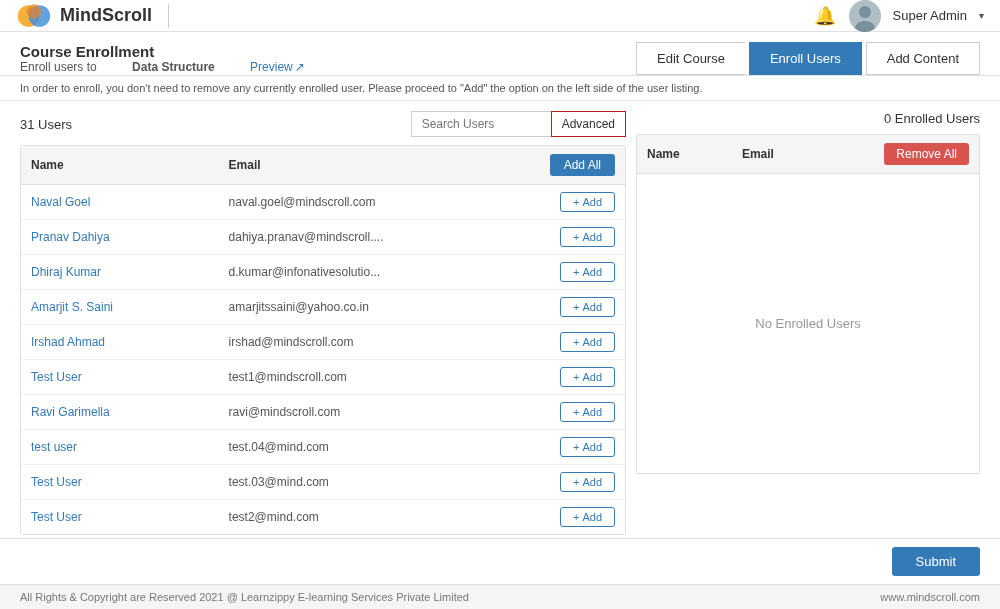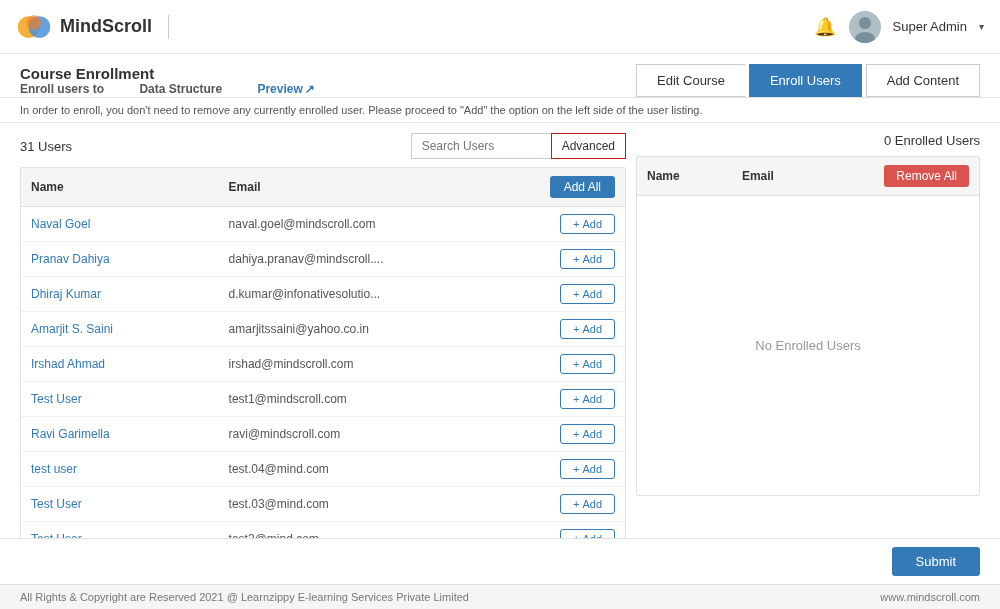--- a/index.html
+++ b/index.html
@@ -1,32 +1,32 @@
 <!DOCTYPE html>
 <html><head>
   <meta charset="utf-8">
   <style>
     * { box-sizing: border-box; margin: 0; padding: 0; }
     body { font-family: Arial, sans-serif; font-size: 13px; color: #333; background: #fff; width: 1000px; height: 609px; overflow: hidden; }
 
     
-    .header { display: flex; align-items: center; justify-content: space-between; padding: 8px 16px; background: #fff; border-bottom: 1px solid #e0e0e0; height: 54px; }
+    .header { display: flex; align-items: center; justify-content: space-between; padding: 8px 16px; background: #fff; border-bottom: 1px solid #e0e0e0; height: 32px; }
     .logo-area { display: flex; align-items: center; gap: 8px; }
     .logo-text { font-size: 18px; font-weight: bold; color: #333; }
     .divider-v { width: 1px; height: 24px; background: #ccc; margin: 0 8px; }
     .header-right { display: flex; align-items: center; gap: 12px; }
     .bell-icon { font-size: 18px; color: #555; cursor: pointer; }
     .avatar { width: 32px; height: 32px; border-radius: 50%; background: #ccc; overflow: hidden; display: flex; align-items: center; justify-content: center; }
     .admin-name { font-size: 13px; color: #333; }
     .dropdown-arrow { font-size: 10px; color: #555; }
 
     
     .sub-header { display: flex; align-items: center; justify-content: space-between; padding: 10px 20px 0 20px; border-bottom: 1px solid #e0e0e0; background: #fff; }
     .course-info h2 { font-size: 15px; font-weight: bold; color: #333; }
-    .course-info p { font-size: 12px; color: #555; display: flex; align-items: flex-end; gap: 16px; font-weight: bold; }
+    .course-info p { font-size: 12px; color: #555; display: flex; align-items: flex-end; gap: 16px; }
     .preview-link { color: #337ab7; cursor: pointer; font-size: 12px; display: flex; align-items: center; gap: 2px; }
     .tabs { display: flex; gap: 4px; }
     .tab-btn { padding: 8px 20px; border: 1px solid #ccc; background: #fff; cursor: pointer; font-size: 13px; color: #333; }
     .tab-btn:first-child { border-right: none; }
     .tab-btn.active { background: #337ab7; color: #fff; border-color: #337ab7; }
 
     
     .info-bar { padding: 6px 20px; background: #fff; border-bottom: 1px solid #e8e8e8; font-size: 11px; color: #555; }
 
     

